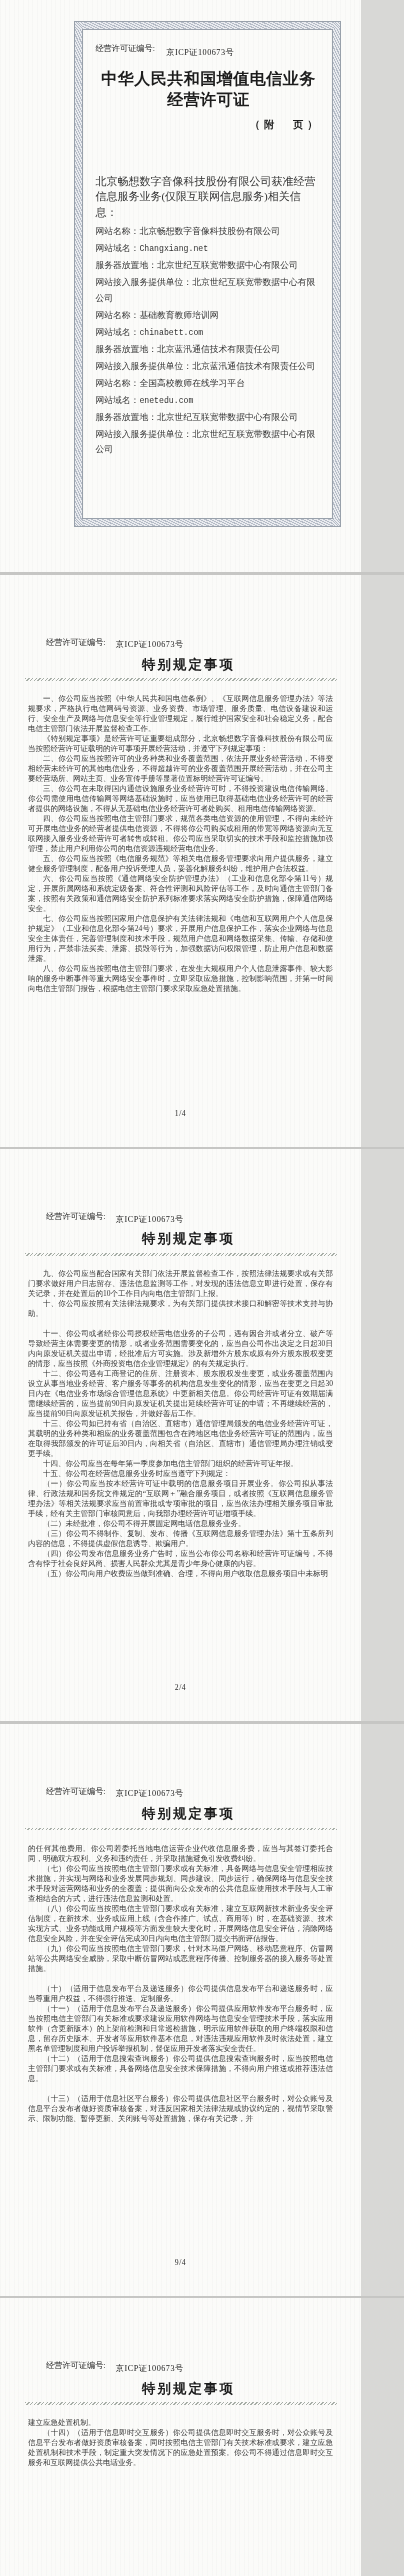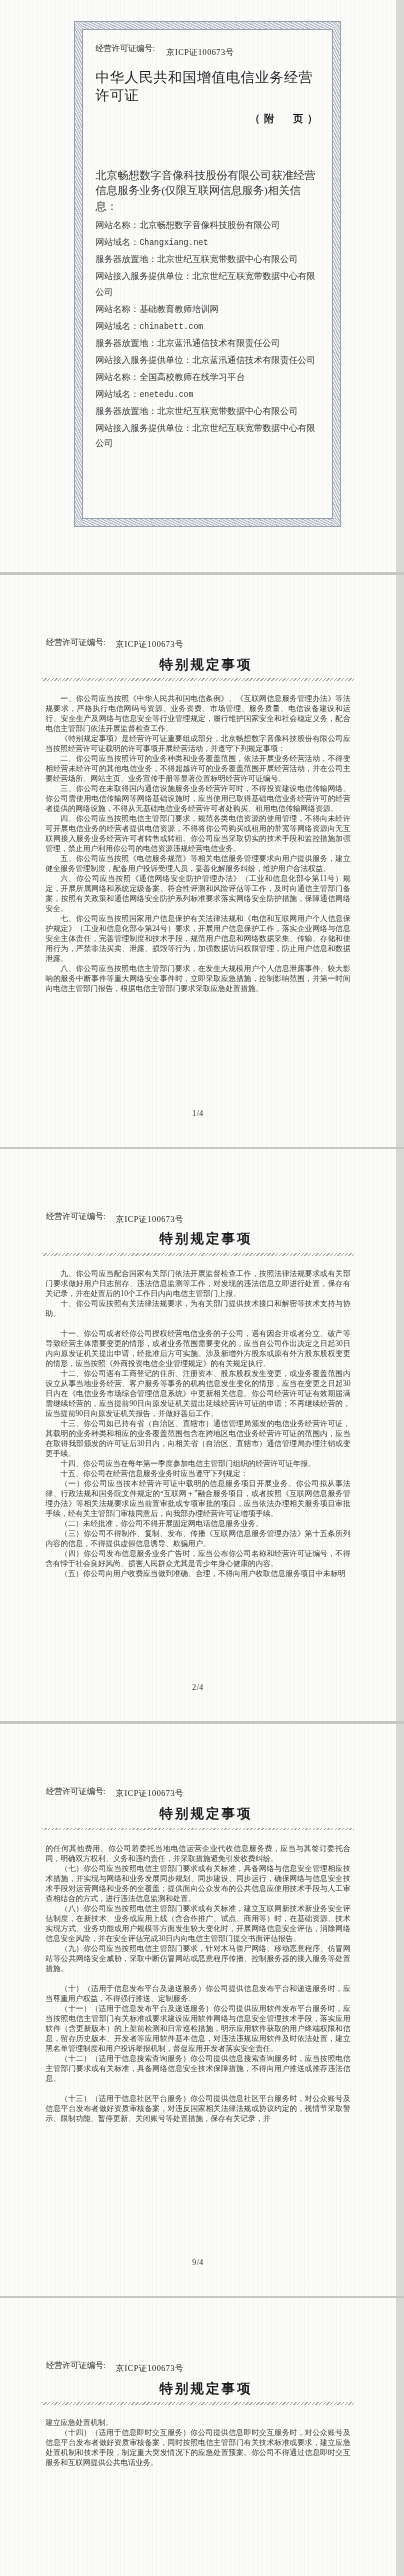--- a/index.html
+++ b/index.html
@@ -4,21 +4,21 @@
 <style>
   html, body { margin:0; padding:0; }
   body {
     width:405px;
     background:#d8d8d6;
     font-family:"Liberation Serif","DejaVu Serif",serif;
     color:#2e2e2e;
   }
   .page {
     position:relative;
-    width:396px;
+    width:361px;
     height:572px;
     background:#fbfbf9;
     background-image:repeating-linear-gradient(90deg, rgba(120,125,130,0.035) 0 1px, rgba(0,0,0,0) 1px 4.6px);
     overflow:hidden;
   }
   .page:last-of-type { height:575px; }
   .sep { height:2.6px; background:#c6c6c4; }
 
   
   .cert {
@@ -28,21 +28,21 @@
     border-image:repeating-linear-gradient(45deg,#b4bbc6 0 1.5px,#e9ebef 1.5px 3.6px) 14;
     outline:0.5px solid #99a1ab;
   }
   .cert-inner {
     position:absolute; inset:0;
     border:0.5px solid #99a1ab;
     padding:13.4px 10.3px 0 12.4px;
   }
   .cert-license { font-size:8.2px; color:#222; }
   .cert-license .pvalue { margin-left:9.3px; position:relative; top:3.6px; letter-spacing:0.5px; }
-  .cert-title { margin:15.5px 0 0; font-size:14px; font-weight:normal; color:#1d1d1d; letter-spacing:0.5px; }
+  .cert-title { margin:15.5px 0 0; text-align:center; font-size:16px; font-weight:bold; color:#1d1d1d; letter-spacing:0.5px; }
   .cert-subtitle { margin:6.2px 0 0; text-align:right; font-size:10.3px; font-weight:bold; letter-spacing:4.1px; color:#1d1d1d; }
   .cert-intro { margin:42px 0 0; font-size:11px; line-height:15.5px; color:#333; }
   .entries { margin-top:4.1px; }
   .entry { font-size:8.8px; line-height:15.5px; margin-top:1.5px; color:#333; }
   .entry .mono, .mono { font-family:"Liberation Mono","DejaVu Sans Mono",monospace; font-size:8.2px; }
 
   
   .phead { padding-top:62px; margin-left:46px; font-size:8.2px; color:#222; }
   .phead .pvalue { margin-left:8.2px; position:relative; top:2.6px; letter-spacing:0.5px; }
   .ptitle { margin:8.2px 0 0; text-align:center; font-size:13.4px; font-weight:bold; letter-spacing:2.1px; color:#1d1d1d;padding-left:16px; }

